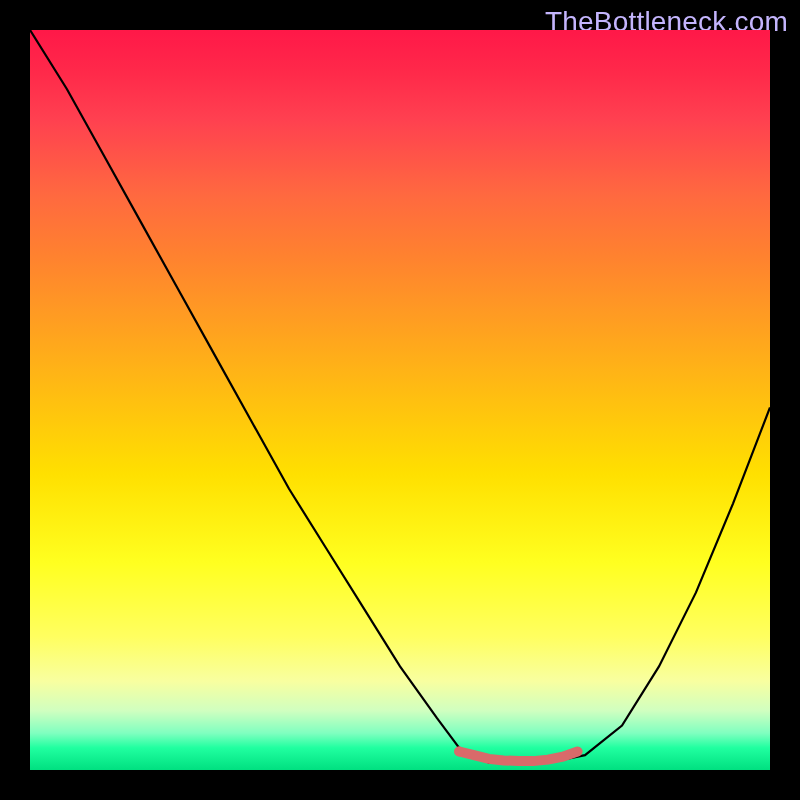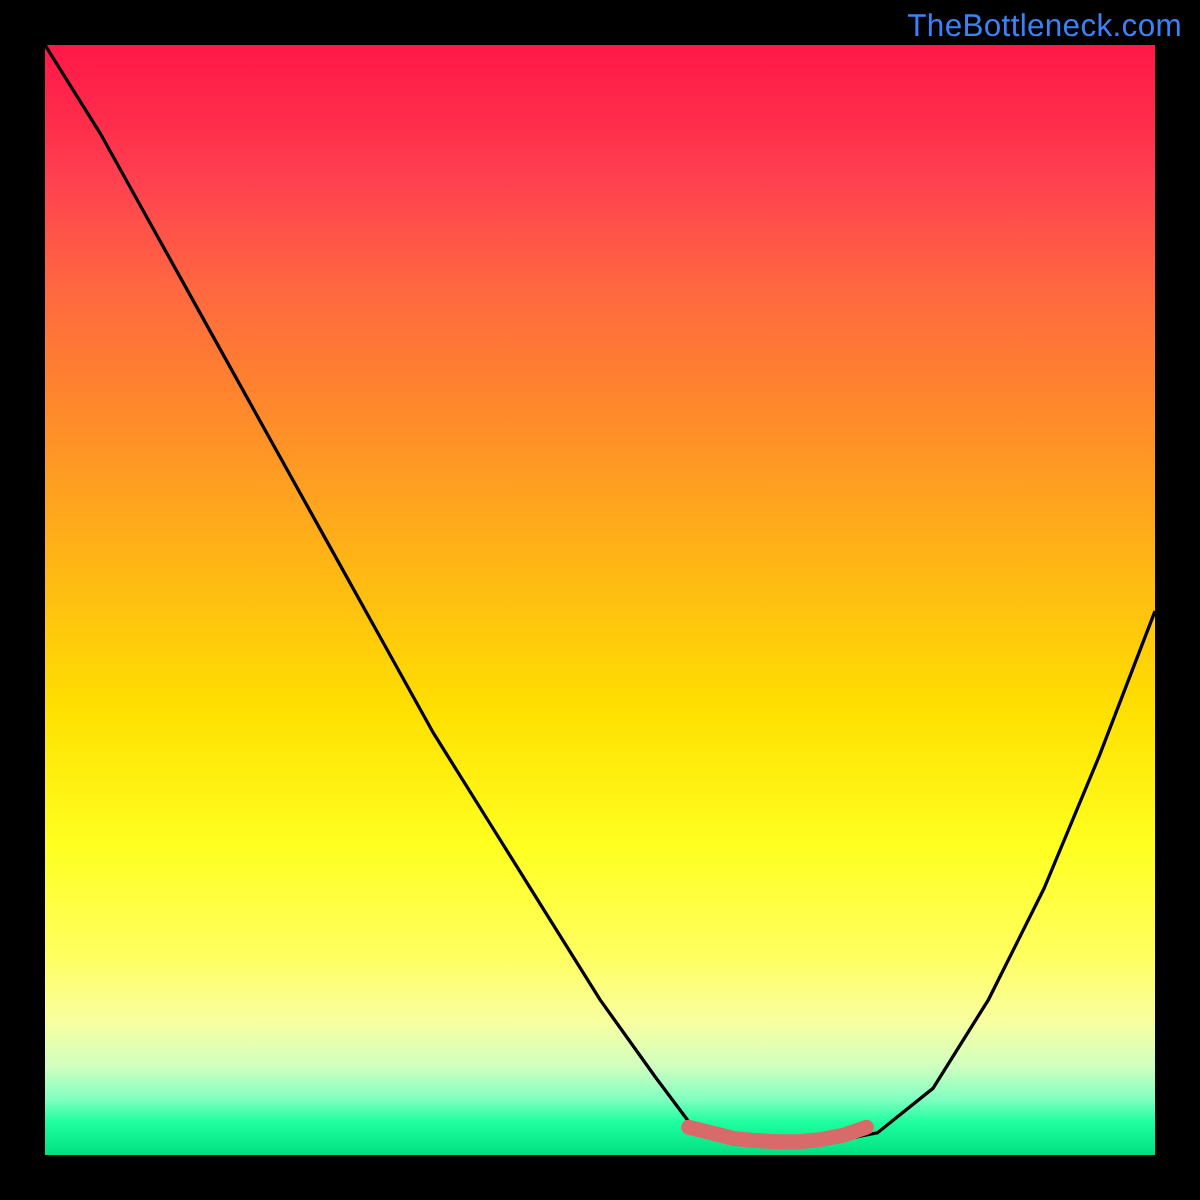--- a/index.html
+++ b/index.html
@@ -52,22 +52,22 @@
     left: 0;
     top: 0;
     width: 740px;
     height: 740px;
   }
   .watermark {
     position: absolute;
     top: 6px;
     right: 12px;
     font-family: Arial, Helvetica, sans-serif;
-    font-size: 21px;
-    color: #3b82f6;
+    font-size: 28px;
+    color: #c4b5fd;
     letter-spacing: 0.2px;
     font-weight: 500;
   }
 </style>
 </head>
 <body>
 
 <div class="chart-container">
   <div class="watermark">TheBottleneck.com</div>
   <div class="plot-area">

